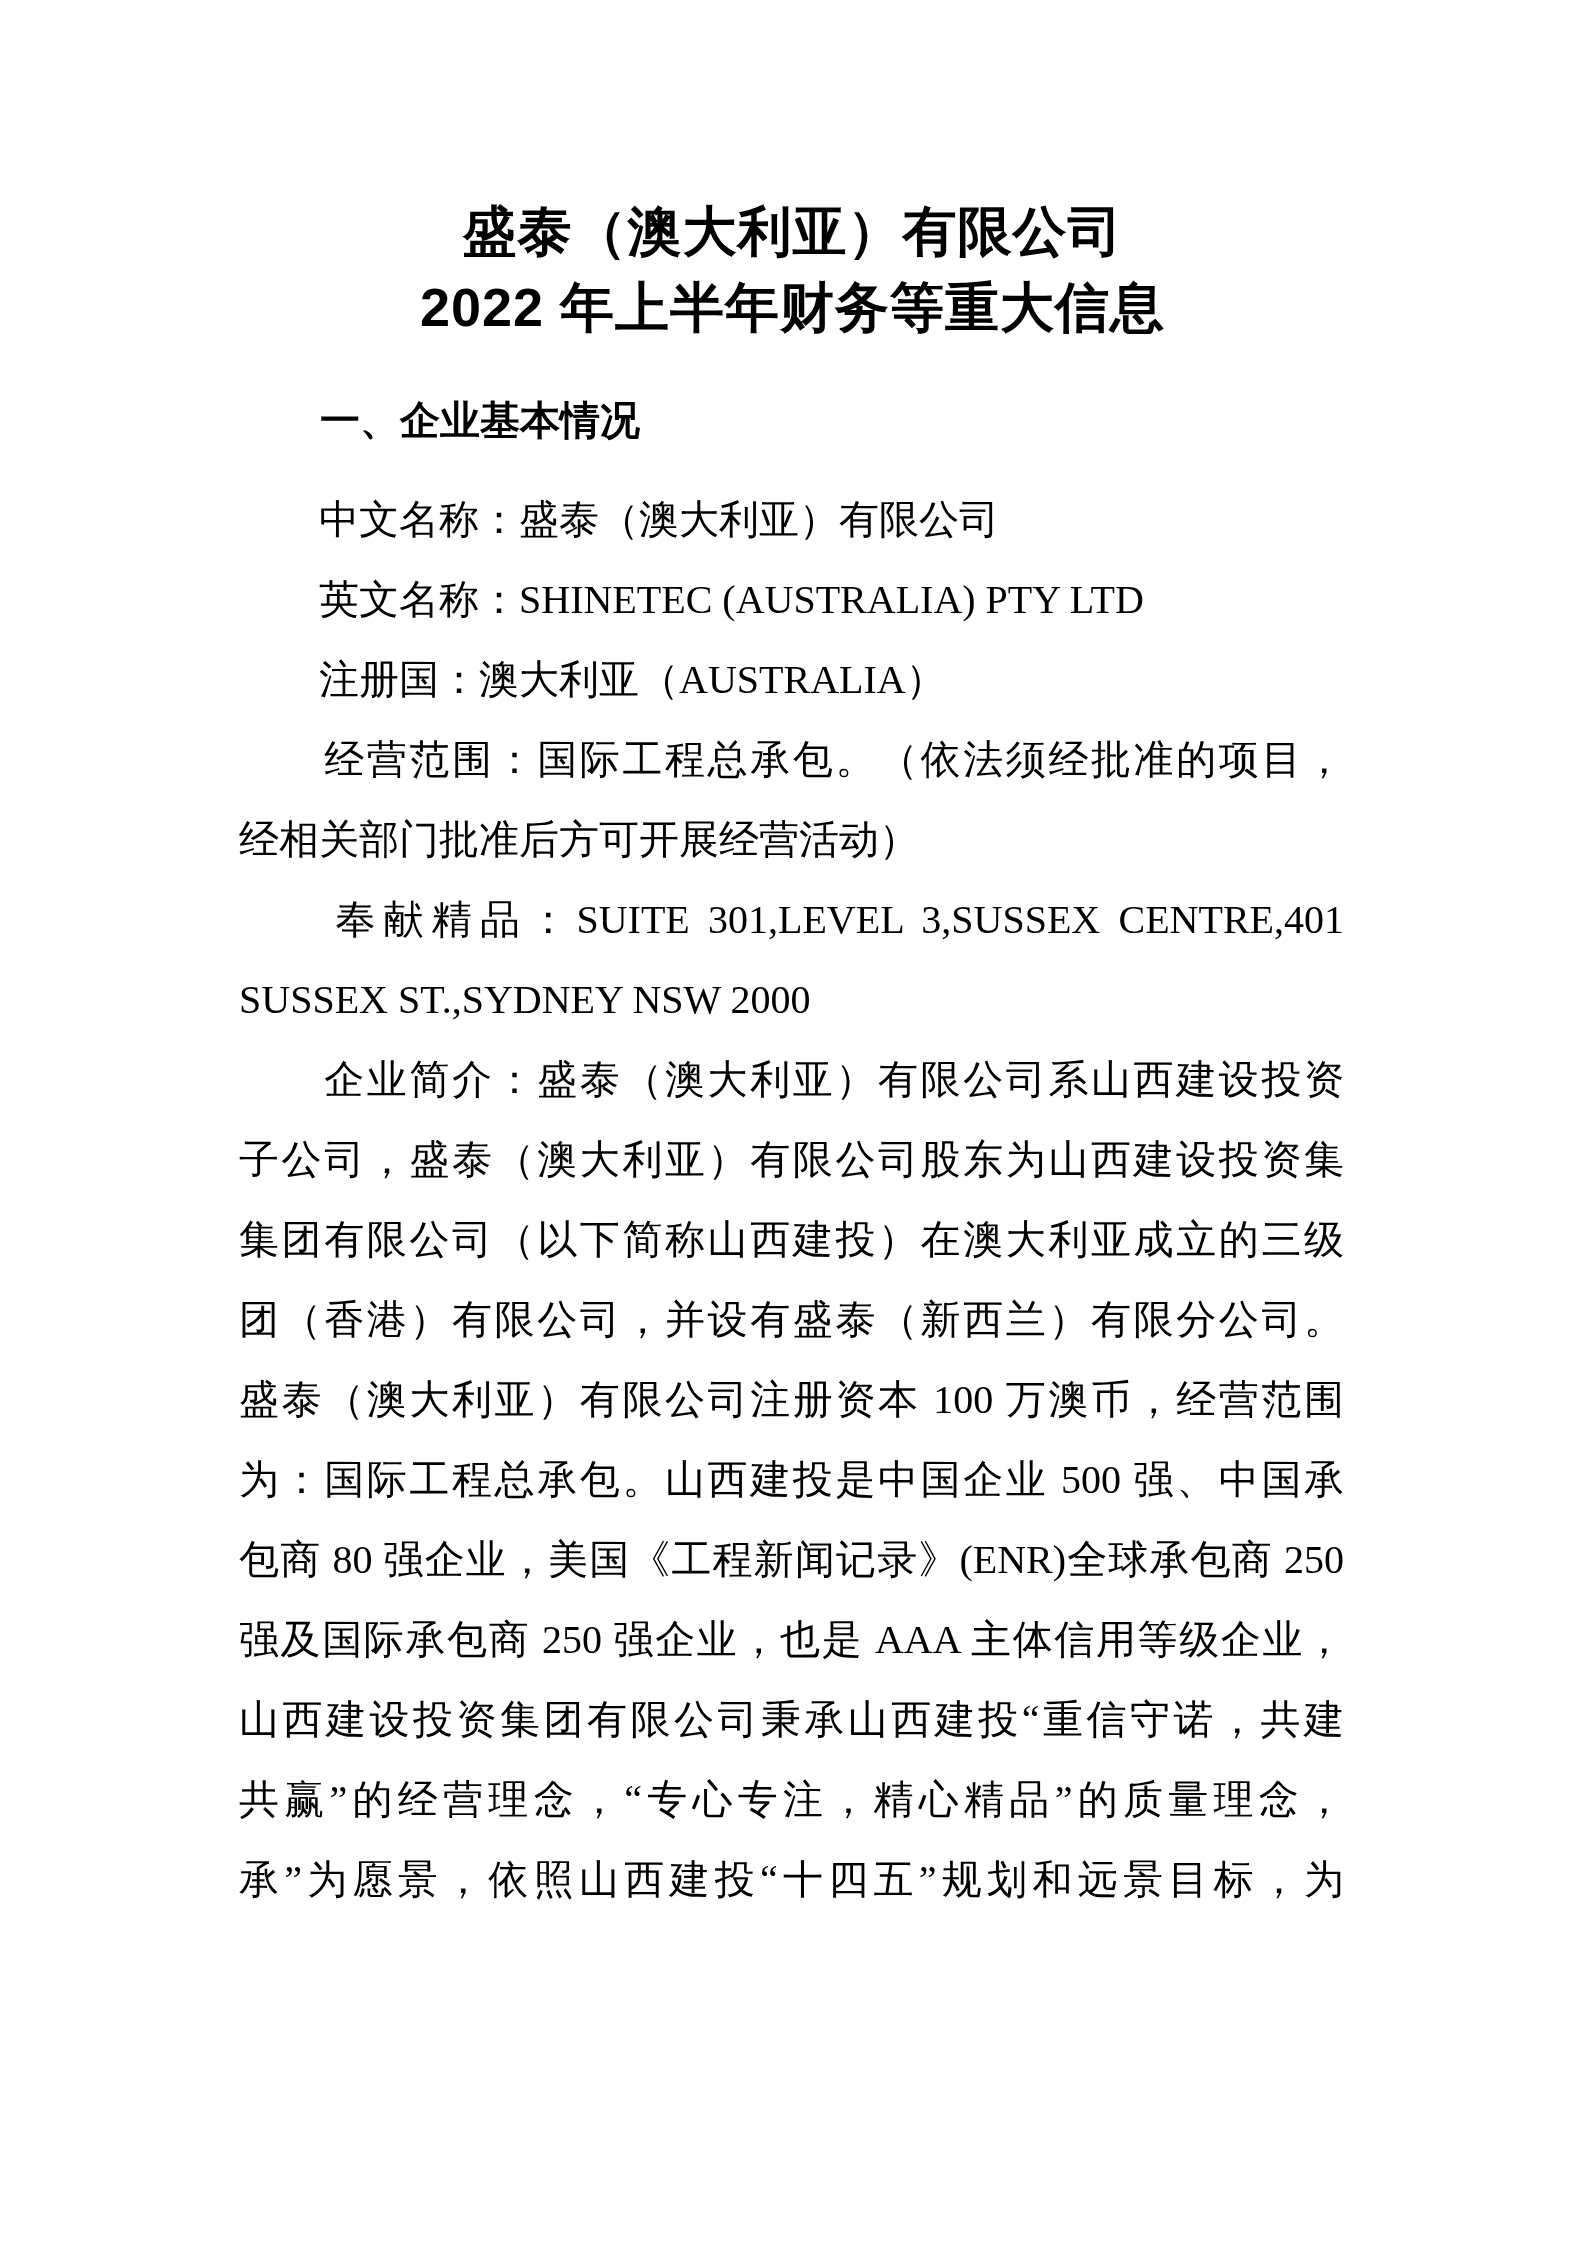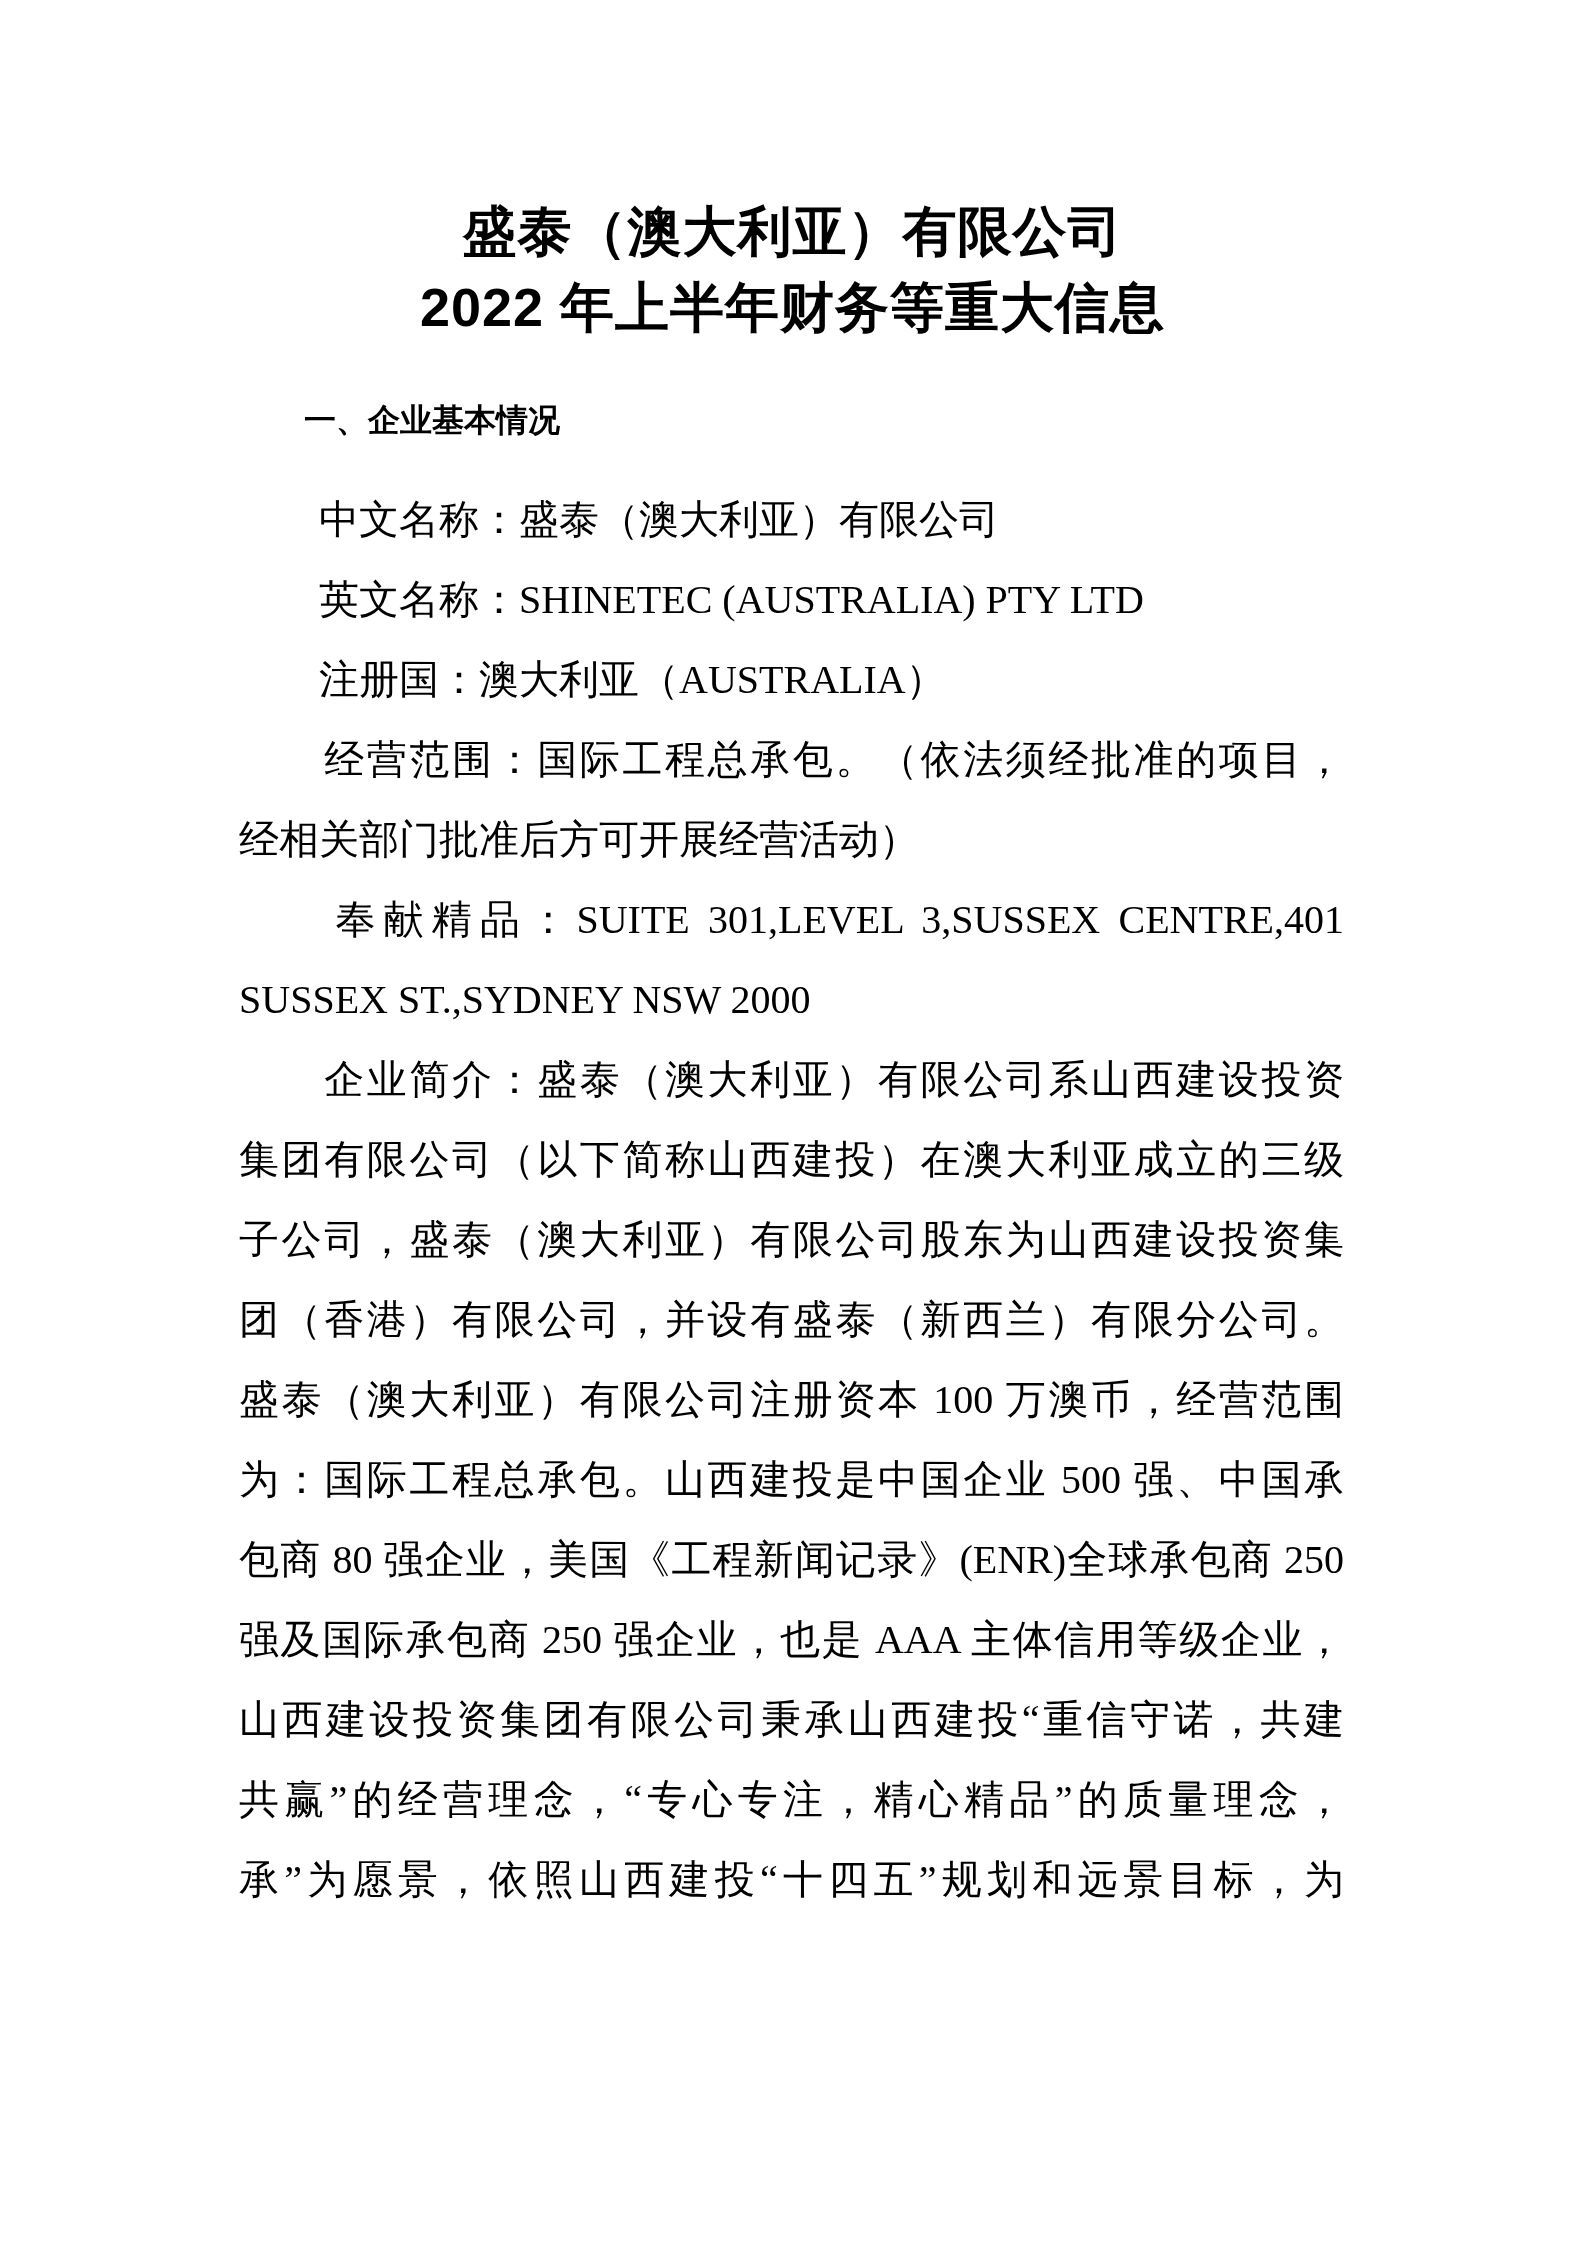--- a/index.html
+++ b/index.html
@@ -28,21 +28,21 @@
     line-height: 76px;
     letter-spacing: 1px;
   }
   .section-heading {
     position: absolute;
     top: 390px;
     left: 240px;
     width: 1105px;
     font-family: "Liberation Sans", "DejaVu Sans", sans-serif;
     font-weight: 700;
-    font-size: 32px;
+    font-size: 40px;
     line-height: 60px;
     white-space: pre;
   }
   .body-text {
     position: absolute;
     top: 480px;
     left: 239px;
     width: 1105px;
     font-family: "Liberation Serif", "DejaVu Serif", serif;
     font-size: 40px;
@@ -72,22 +72,22 @@
 
   <div class="body-text">
       <div class="body-line">　　中文名称：盛泰（澳大利亚）有限公司</div>
       <div class="body-line">　　英文名称：SHINETEC (AUSTRALIA) PTY LTD</div>
       <div class="body-line">　　注册国：澳大利亚（AUSTRALIA）</div>
       <div class="body-line just">　　经营范围：国际工程总承包。（依法须经批准的项目，</div>
       <div class="body-line">经相关部门批准后方可开展经营活动）</div>
       <div class="body-line just">　　奉献精品：SUITE 301,LEVEL 3,SUSSEX CENTRE,401</div>
       <div class="body-line">SUSSEX ST.,SYDNEY NSW 2000</div>
       <div class="body-line just">　　企业简介：盛泰（澳大利亚）有限公司系山西建设投资</div>
+      <div class="body-line just">子公司，盛泰（澳大利亚）有限公司股东为山西建设投资集</div>
       <div class="body-line just">集团有限公司（以下简称山西建投）在澳大利亚成立的三级</div>
-      <div class="body-line just">子公司，盛泰（澳大利亚）有限公司股东为山西建设投资集</div>
       <div class="body-line just">团（香港）有限公司，并设有盛泰（新西兰）有限分公司。</div>
       <div class="body-line just">盛泰（澳大利亚）有限公司注册资本 100 万澳币，经营范围</div>
       <div class="body-line just">为：国际工程总承包。山西建投是中国企业 500 强、中国承</div>
       <div class="body-line just">包商 80 强企业，美国《工程新闻记录》(ENR)全球承包商 250</div>
       <div class="body-line just">强及国际承包商 250 强企业，也是 AAA 主体信用等级企业，</div>
       <div class="body-line just">山西建设投资集团有限公司秉承山西建投“重信守诺，共建</div>
       <div class="body-line just">共赢”的经营理念，“专心专注，精心精品”的质量理念，</div>
       <div class="body-line just">承”为愿景，依照山西建投“十四五”规划和远景目标，为</div>
     </div>
 </div>

